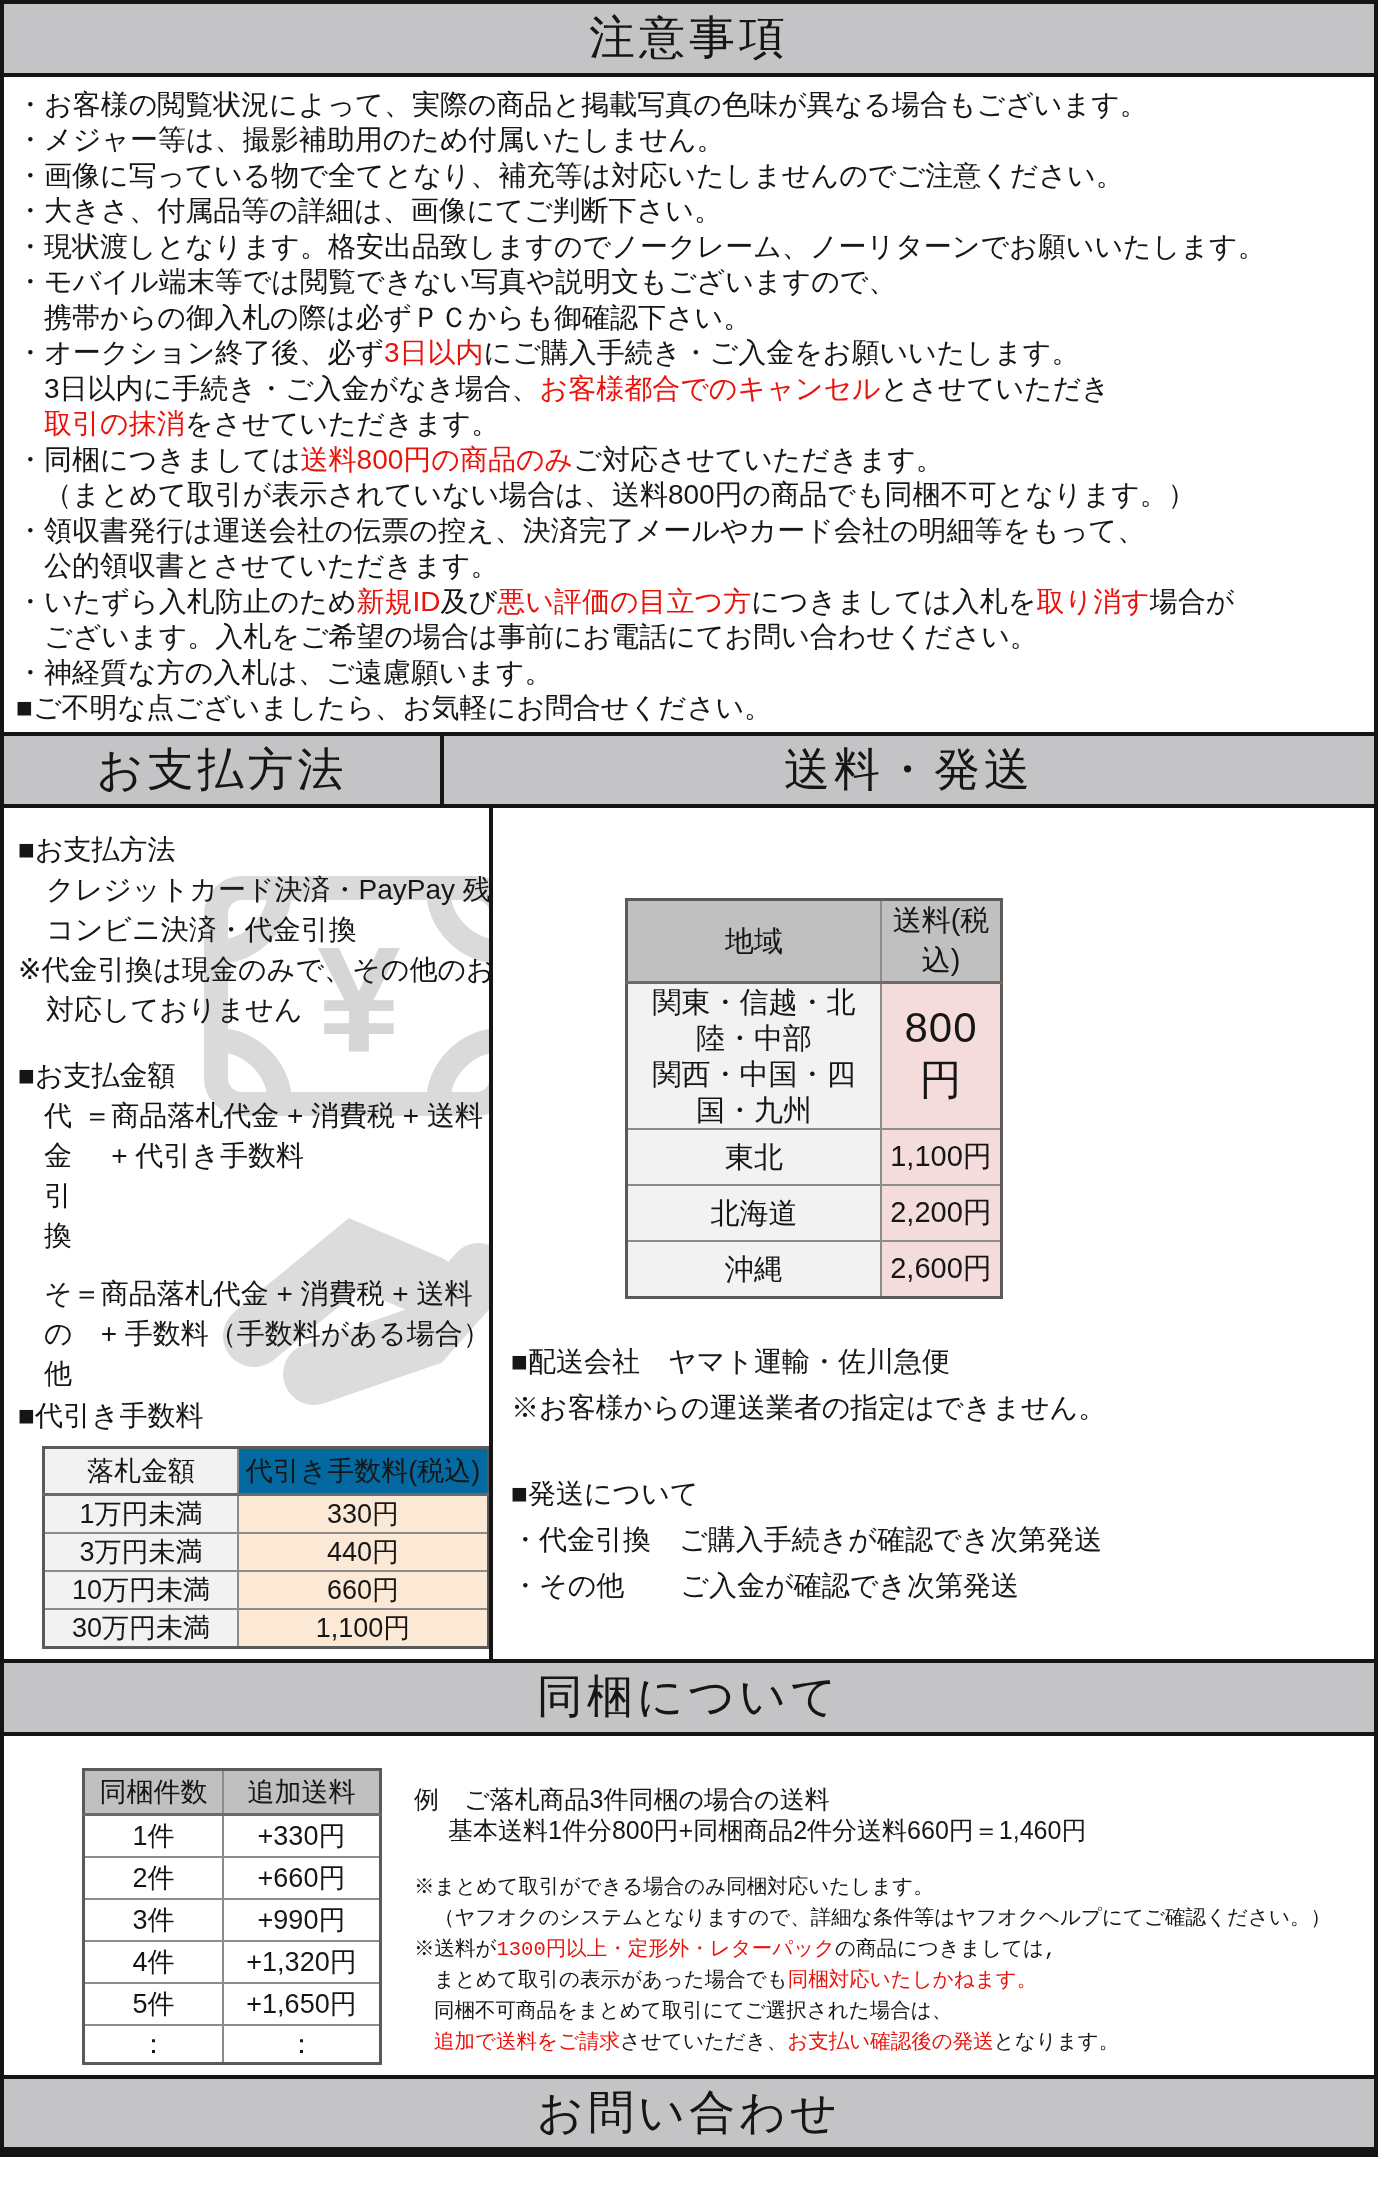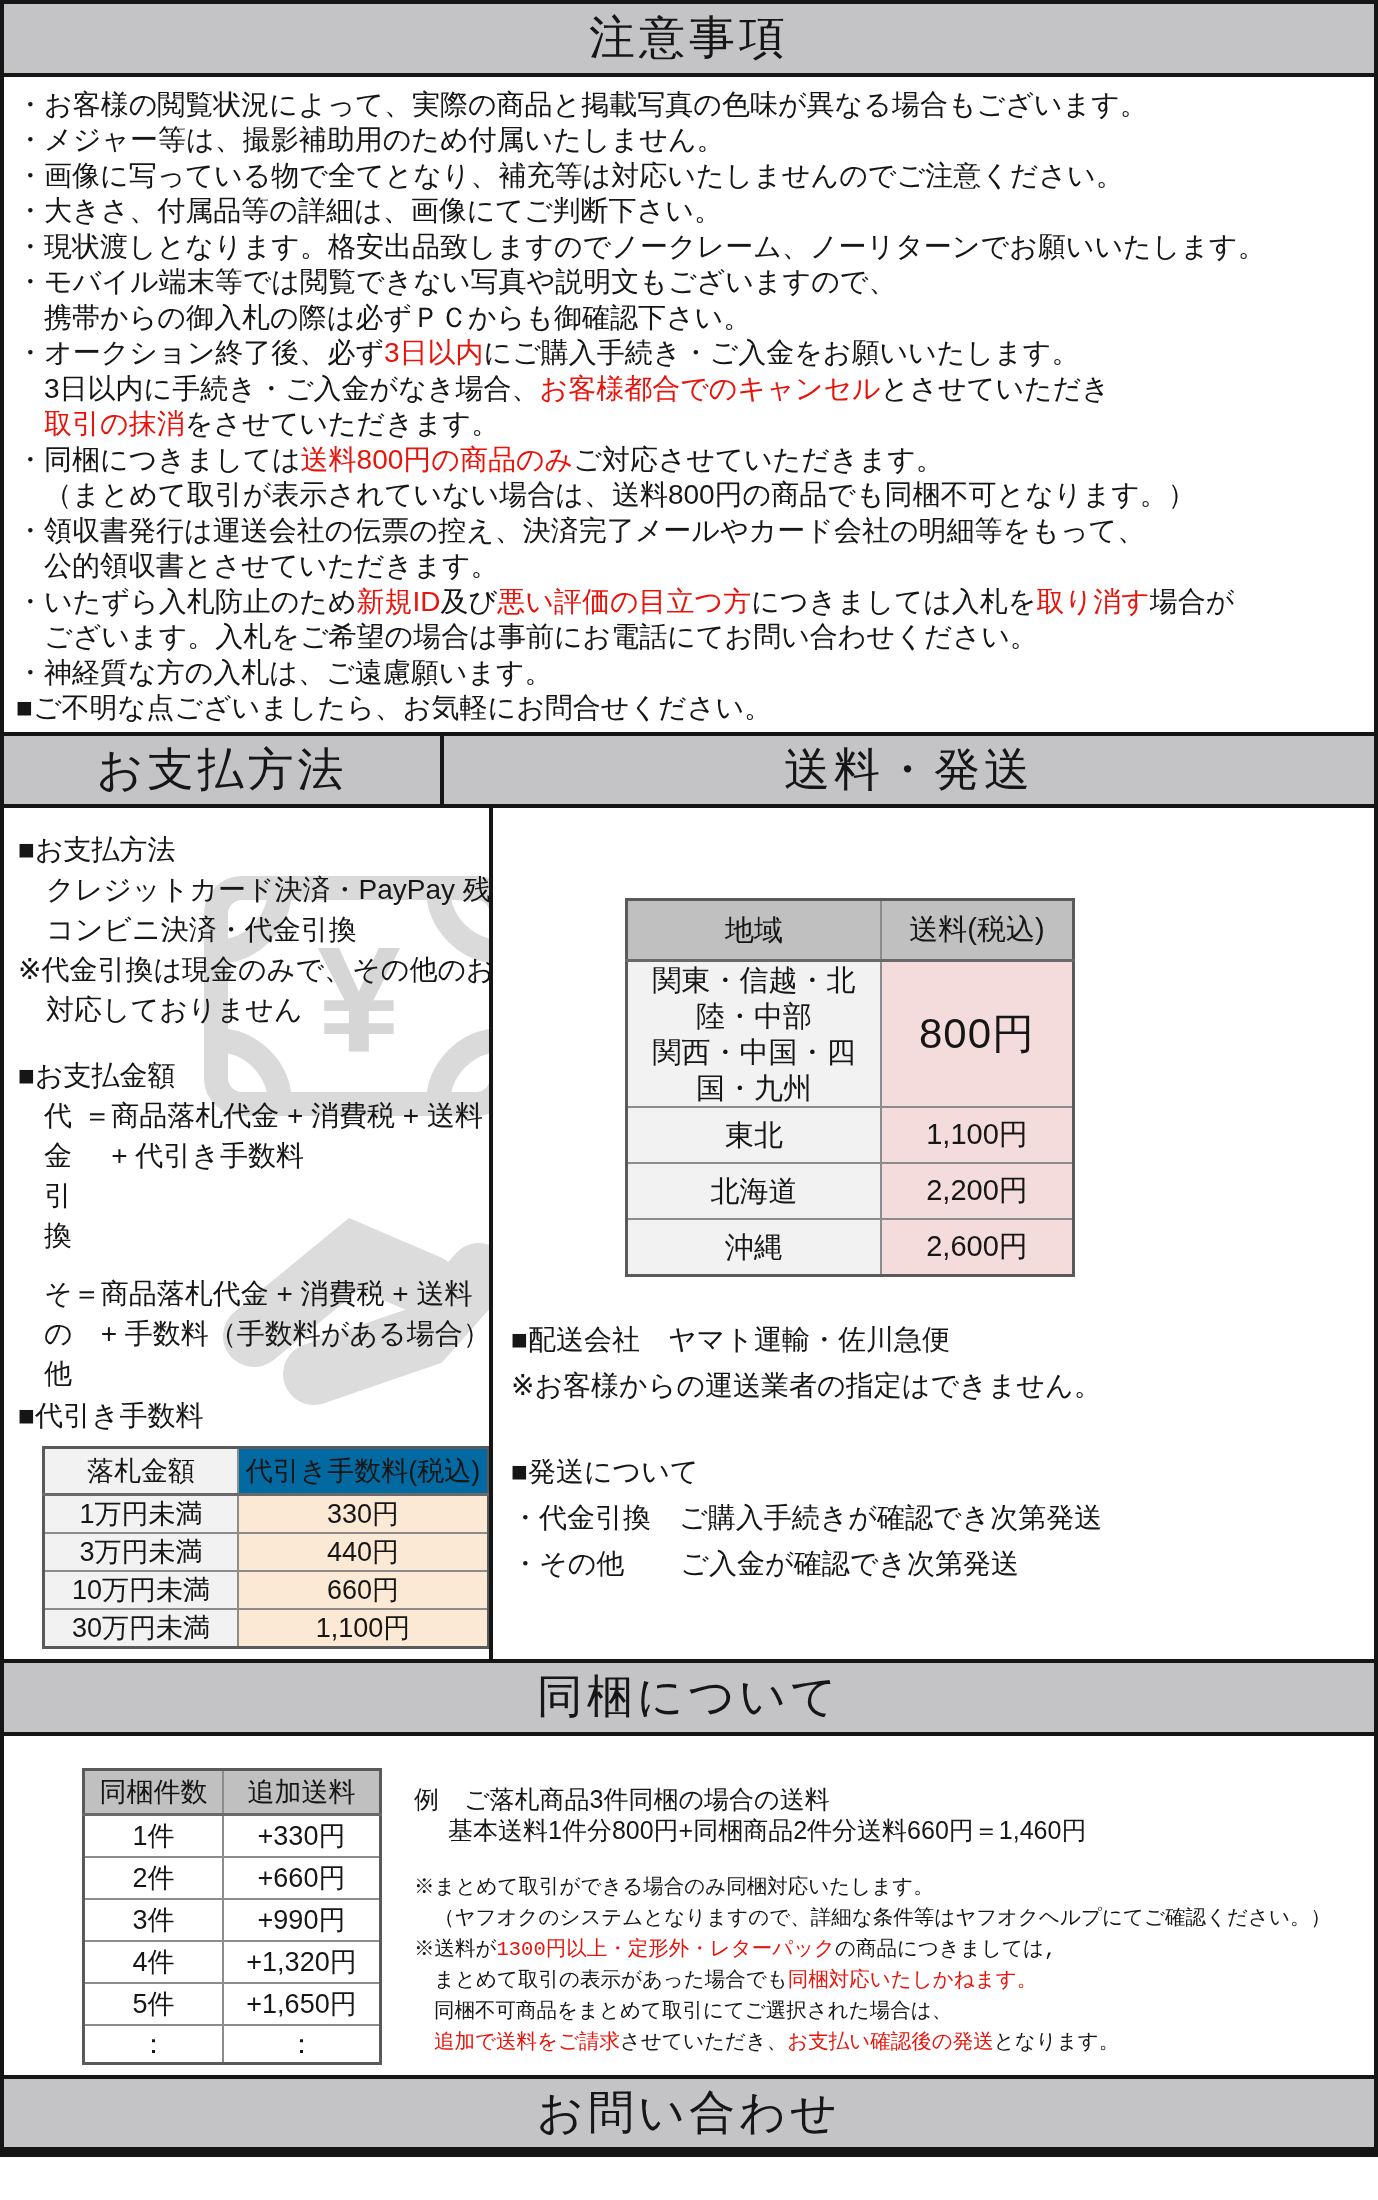--- a/index.html
+++ b/index.html
@@ -84,29 +84,29 @@
     background:#c0c0c0;
     border-bottom:3px solid #6a6a6a;
   }
   
   .fee-table{width:448px;margin:10px 0 0 24px;font-size:27px;}
   .fee-table th{height:44px;}
   .fee-table td{height:35px;}
   .fee-table .c-range{width:180px;background:#f2f2f2;}
   .fee-table .c-fee{background:#fbe8d5;}
   
-  .ship-table{width:450px;margin:60px 0 0 114px;font-size:29px;}
+  .ship-table{width:378px;margin:60px 0 0 114px;font-size:29px;}
   .ship-table th{height:58px;}
   .ship-table .c-region{width:240px;background:#f2f2f2;line-height:36px;}
   .ship-table .c-price{background:#f3dcdb;}
   .ship-table tr.big td{height:96px;}
   .ship-table tr.big .c-price{font-size:42px;letter-spacing:1px;}
   .ship-table tr.small td{height:54px;}
   .ship-note-block{margin-top:40px;line-height:46px;}
-  .ship-line{white-space:nowrap;}
+  .ship-line{white-space:nowrap;font-family:Liberation Serif, serif;}
   .ship-gap{height:40px;}
   
   .bundle-wrap{display:flex;padding:6px 8px 10px 0;min-height:310px;position:relative;}
   .bundle-left{width:410px;box-sizing:border-box;padding:26px 0 0 78px;}
   .bundle-table{width:300px;font-size:27px;}
   .bundle-table th{height:42px;}
   .bundle-table td{height:40px;background:#ffffff;}
   .bundle-table .c-count{width:125px;}
   .bundle-right{flex:1;padding-top:10px;}
   .b-intro{font-size:26px;line-height:34px;white-space:nowrap;}

